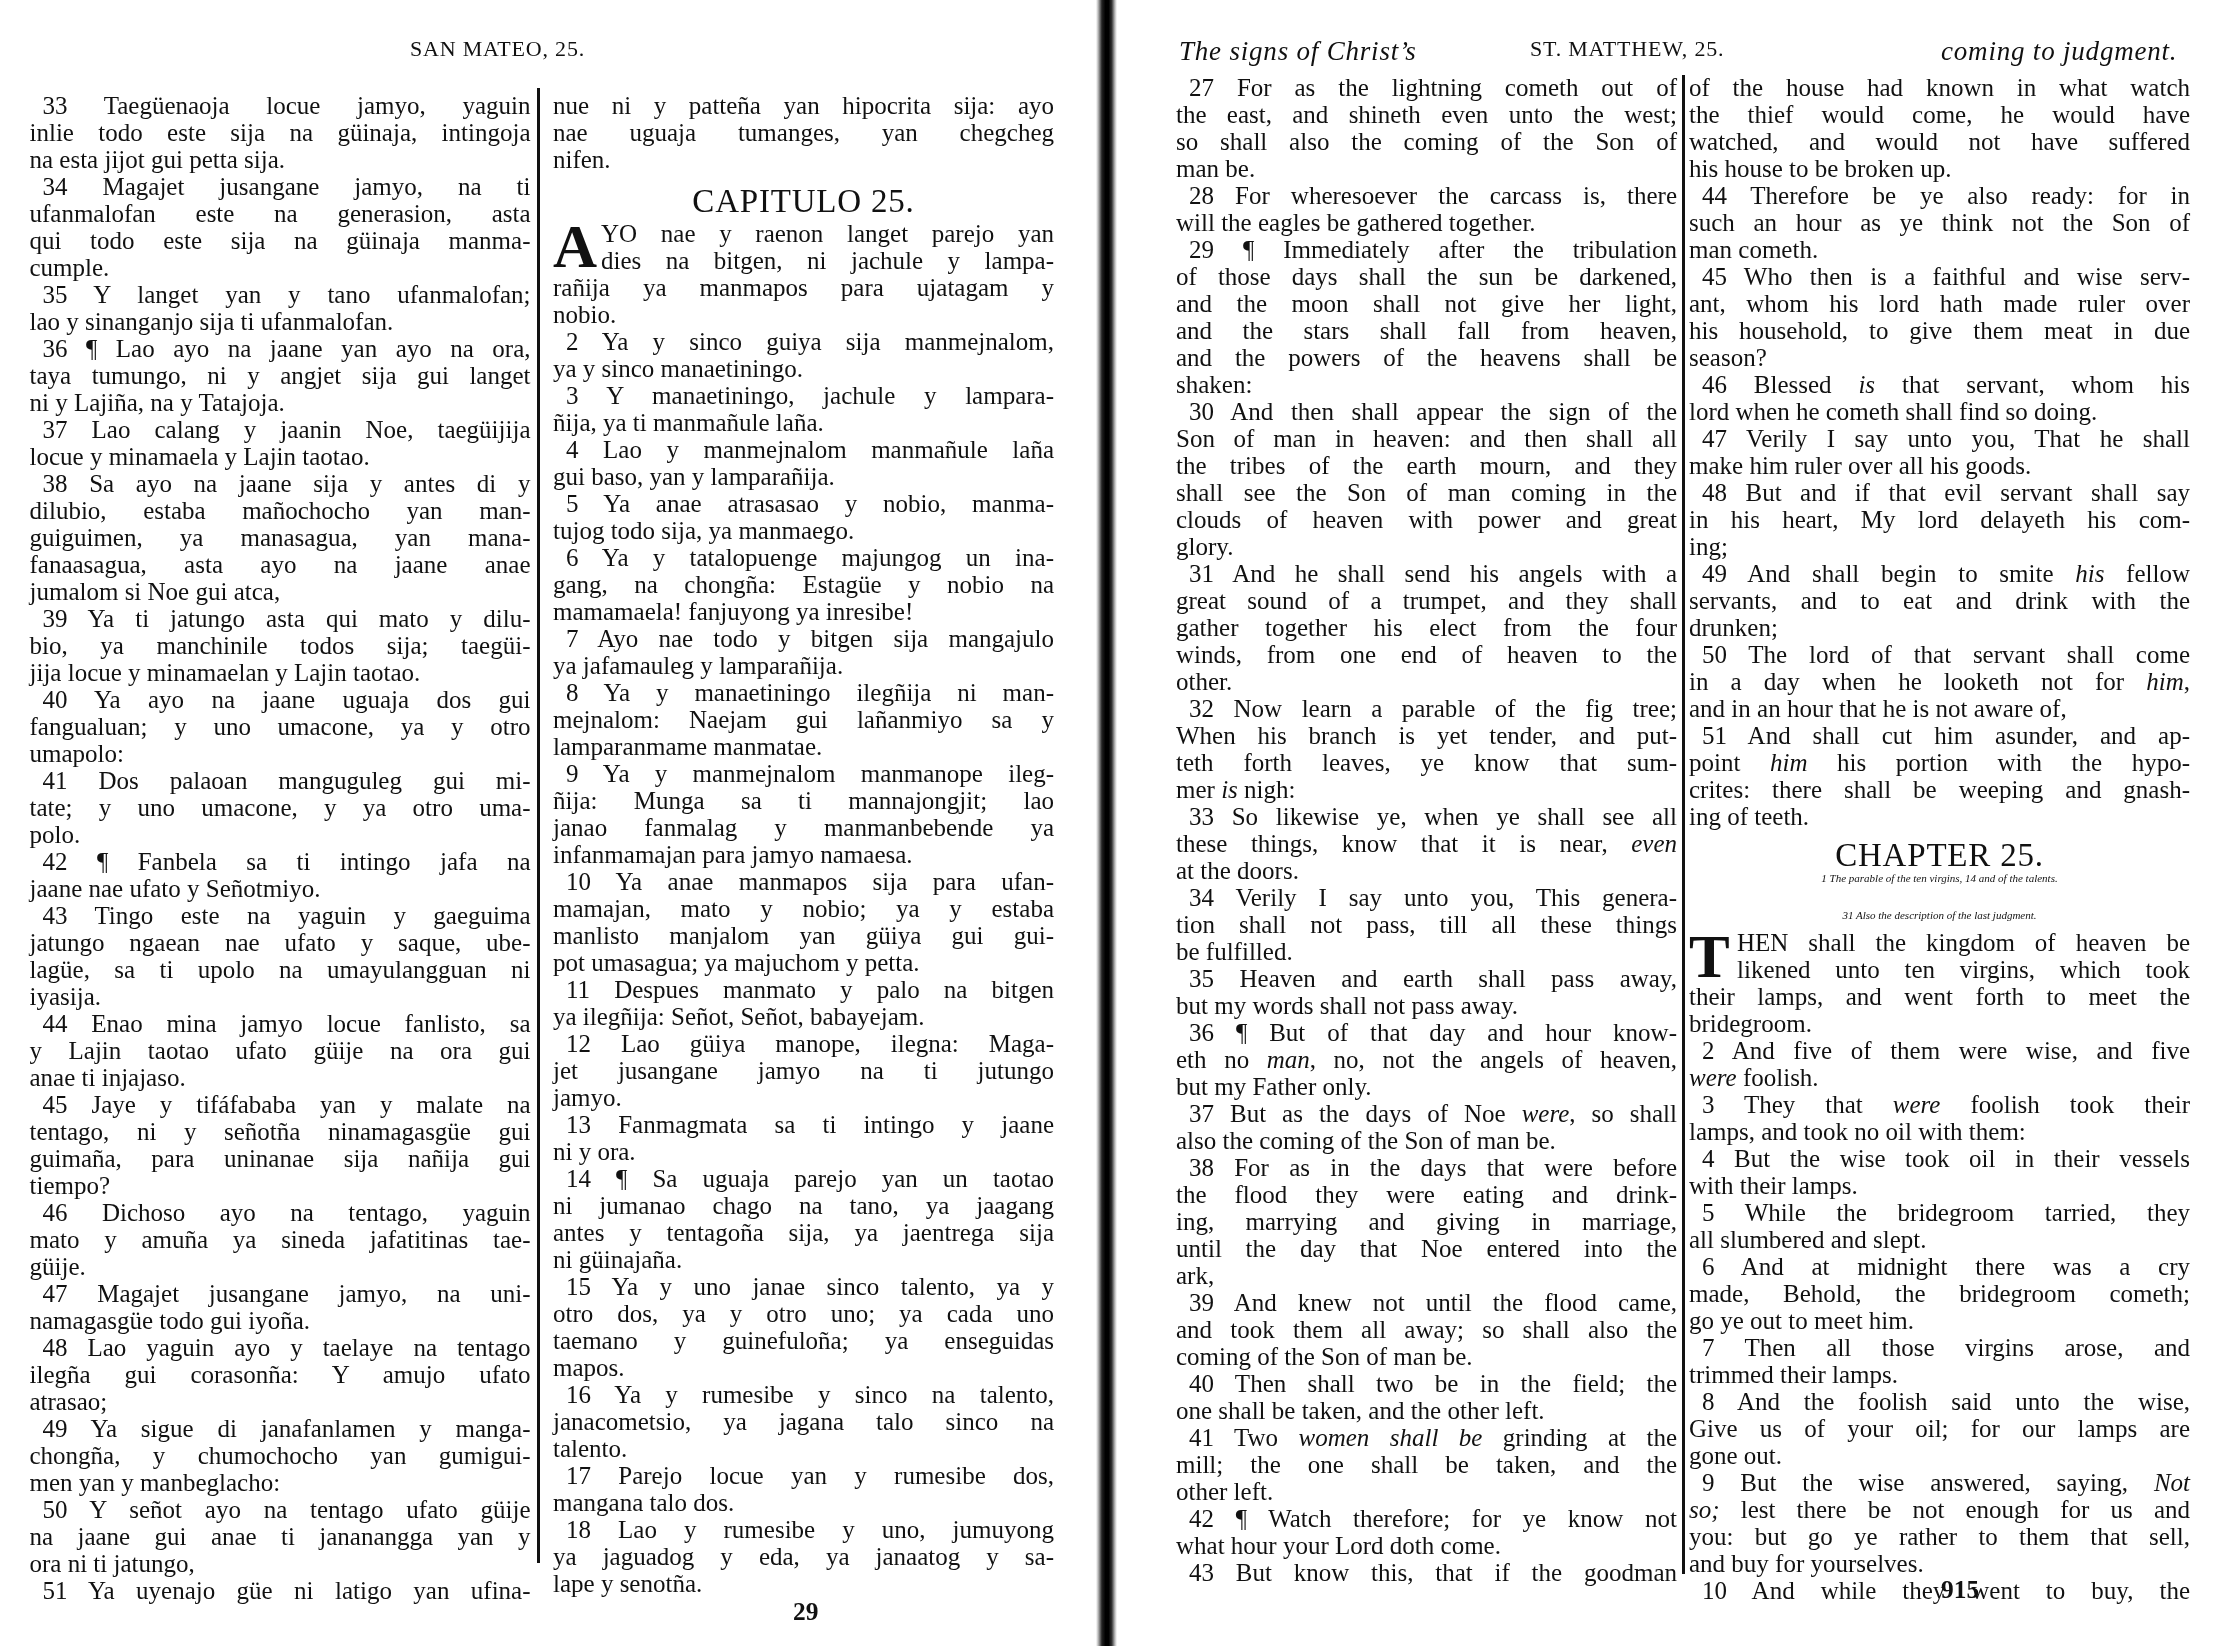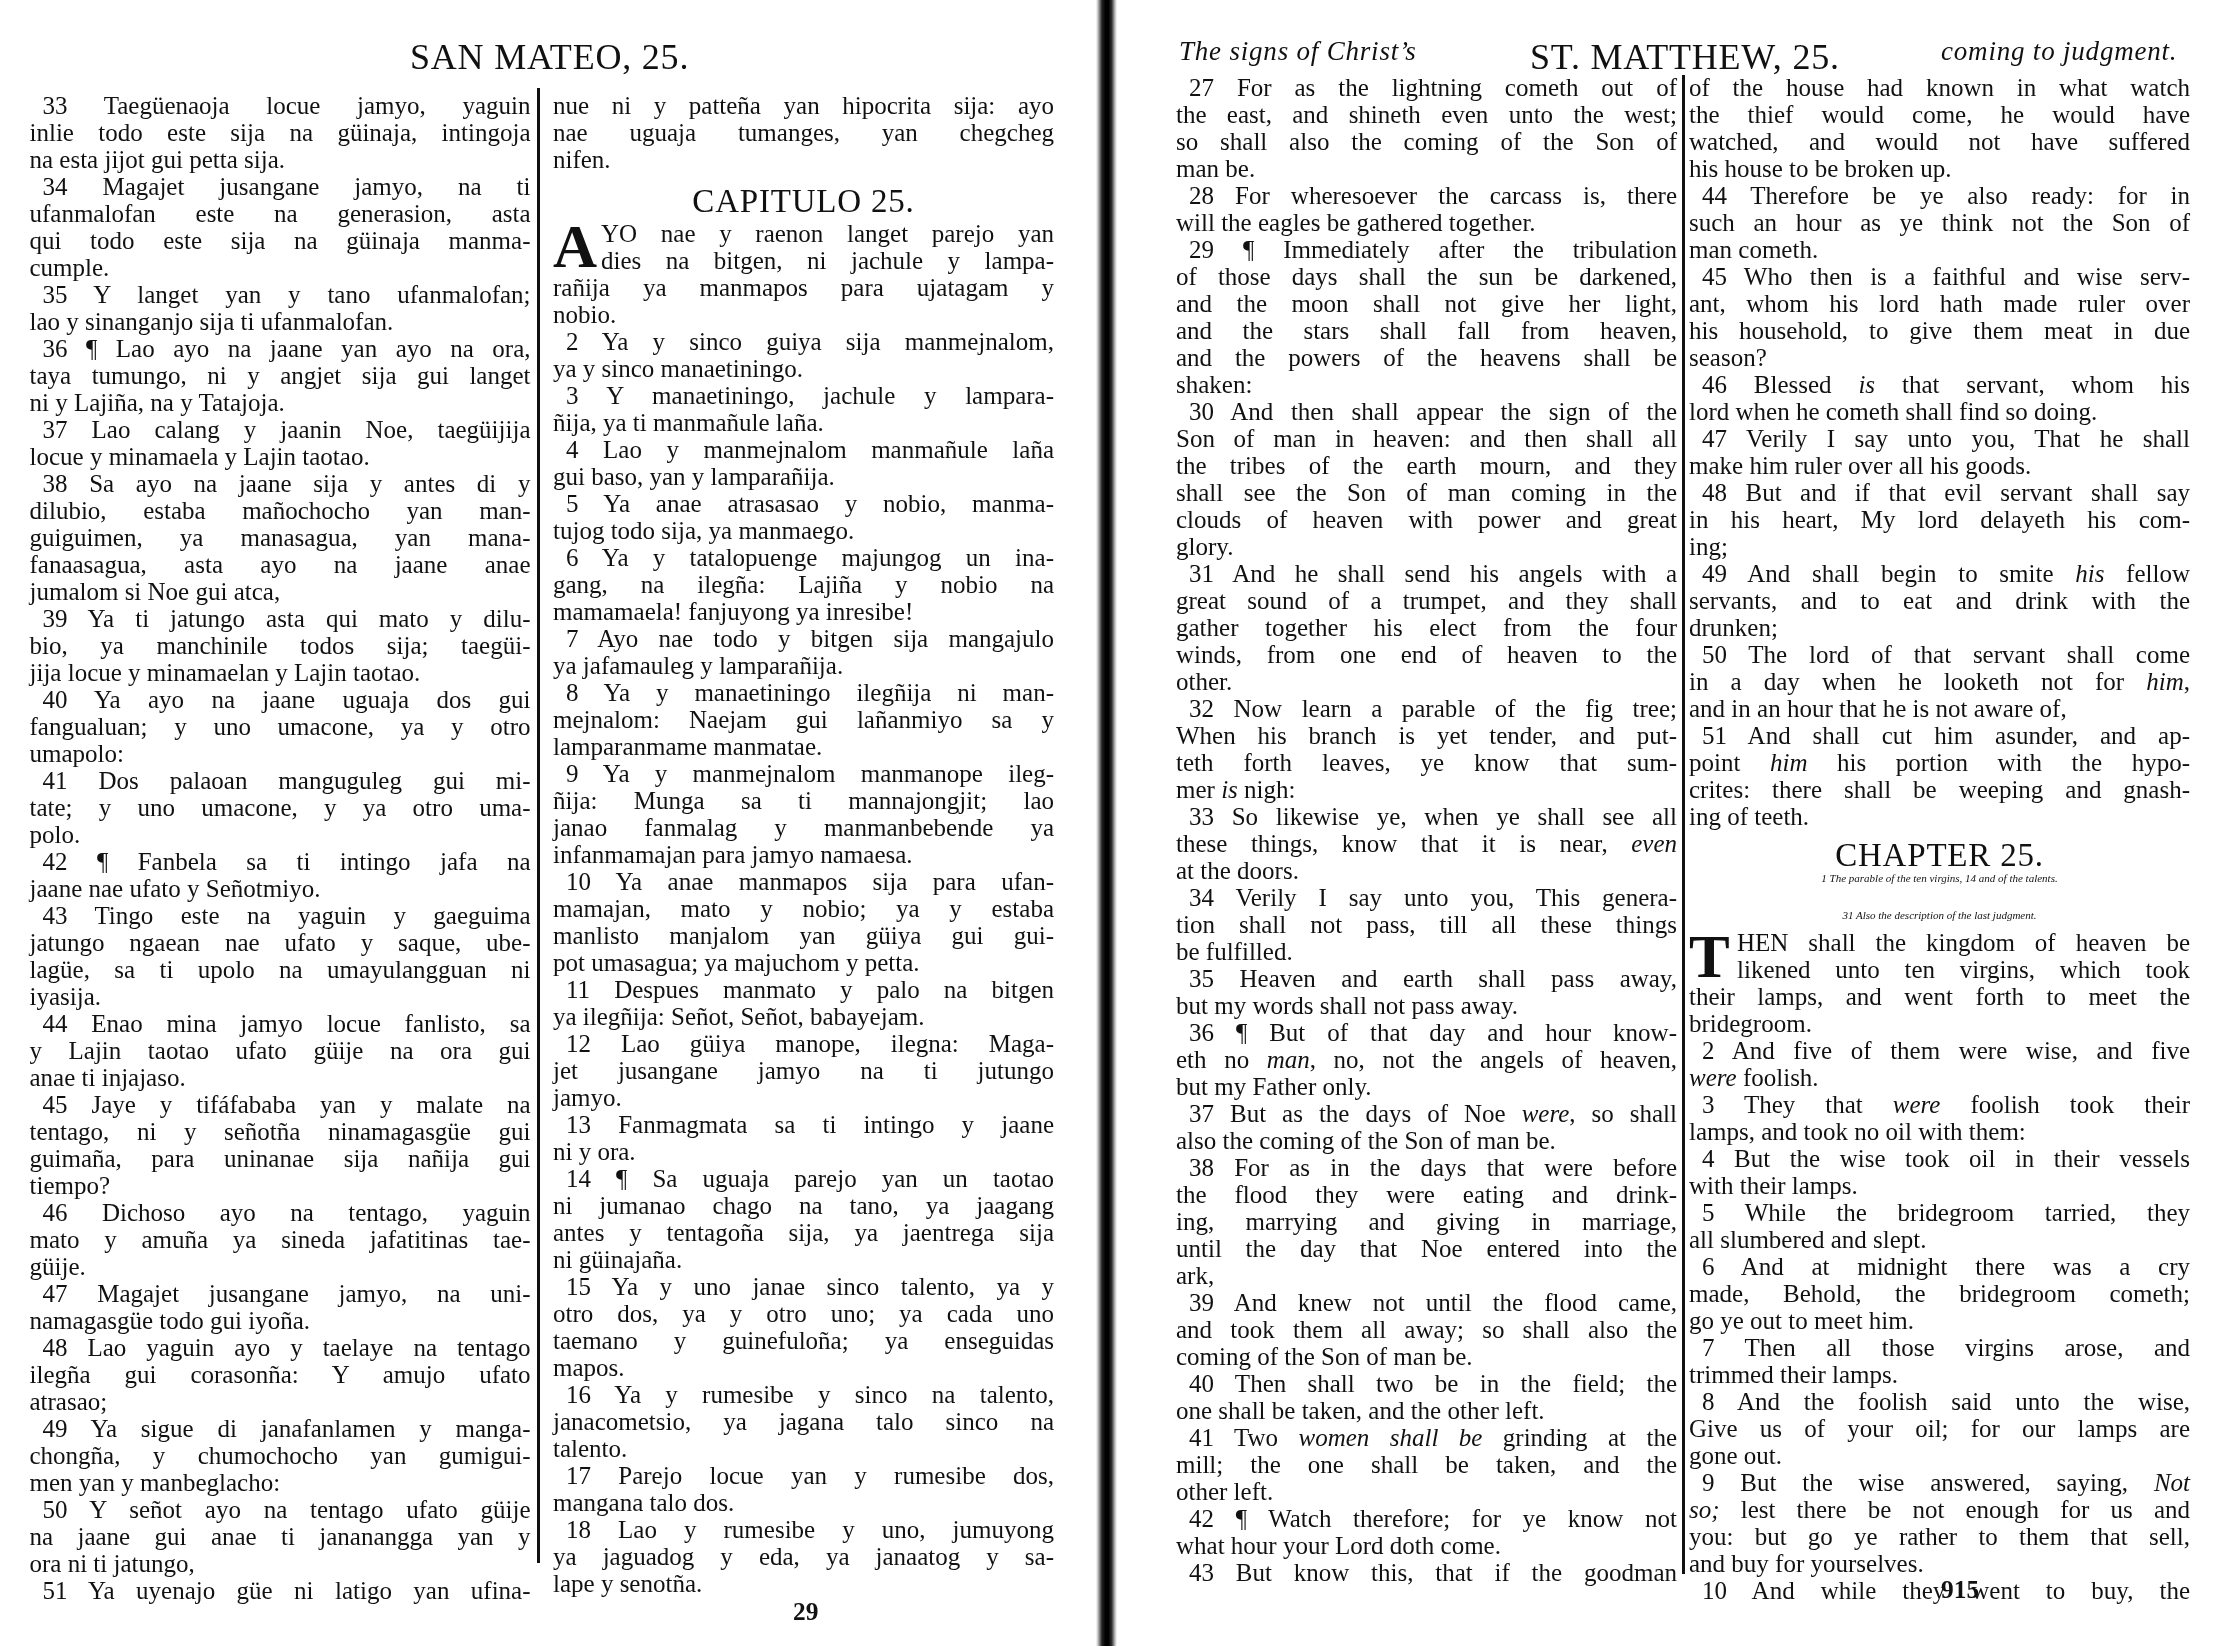--- a/index.html
+++ b/index.html
@@ -3,21 +3,21 @@
 <meta charset="utf-8">
 <style>
   html, body { margin:0; padding:0; background:#ffffff; }
   body { width:2227px; height:1647px; position:relative; overflow:hidden;
          font-family:"Liberation Serif","DejaVu Serif",serif; color:#111; }
   .page { position:absolute; top:0; height:1647px; }
   .page.left { left:0; width:1094px; }
   .page.right { left:1122px; width:1105px; }
   .gutter { position:absolute; left:1096px; top:0; width:21px; height:1647px;
             background:linear-gradient(90deg,#fff 0,#bbb 10%,#222 28%,#000 45%,#000 60%,#333 75%,#bbb 90%,#fff 100%); }
-  .running-head { position:absolute; top:36px; font-size:36px; letter-spacing:0.8px; white-space:nowrap; }
+  .running-head { position:absolute; top:36px; font-size:22px; letter-spacing:0.8px; white-space:nowrap; }
   .running-head.italic { font-style:italic; font-size:27px; }
   .col { position:absolute; top:80px; width:501px; font-size:25px; line-height:27px; }
   .col-rule { position:absolute; top:85px; width:2.5px; background:#111; }
   .line { display:block; text-align:justify; text-align-last:justify; white-space:nowrap; height:27px; overflow:visible; }
   .line.last { text-align-last:left; }
   .line.indent { padding-left:13px; }
   .heading { display:block; text-align:center; font-size:33px; margin:14.7px 0 4.9px 0; letter-spacing:0.8px; }
   .summary { display:block; font-style:italic; font-size:11px; line-height:17px; text-align:center; }
   .dropcap-wrap { position:relative; }
   .dropcap { position:absolute; left:0; top:1.6px; font-size:61px; line-height:52px; font-weight:bold; }
@@ -106,21 +106,21 @@
         <span class="line last">nobio.</span>
         <span class="line indent">2 Ya y sinco guiya sija manmejnalom,</span>
         <span class="line last">ya y sinco manaetiningo.</span>
         <span class="line indent">3 Y manaetiningo, jachule y lampara-</span>
         <span class="line last">ñija, ya ti manmañule laña.</span>
         <span class="line indent">4 Lao y manmejnalom manmañule laña</span>
         <span class="line last">gui baso, yan y lamparañija.</span>
         <span class="line indent">5 Ya anae atrasasao y nobio, manma-</span>
         <span class="line last">tujog todo sija, ya manmaego.</span>
         <span class="line indent">6 Ya y tatalopuenge majungog un ina-</span>
-        <span class="line">gang, na ilegña: Lajiña y nobio na</span>
+        <span class="line">gang, na chongña: Estagüe y nobio na</span>
         <span class="line last">mamamaela! fanjuyong ya inresibe!</span>
         <span class="line indent">7 Ayo nae todo y bitgen sija mangajulo</span>
         <span class="line last">ya jafamauleg y lamparañija.</span>
         <span class="line indent">8 Ya y manaetiningo ilegñija ni man-</span>
         <span class="line">mejnalom: Naejam gui lañanmiyo sa y</span>
         <span class="line last">lamparanmame manmatae.</span>
         <span class="line indent">9 Ya y manmejnalom manmanope ileg-</span>
         <span class="line">ñija: Munga sa ti mannajongjit; lao</span>
         <span class="line">janao fanmalag y manmanbebende ya</span>
         <span class="line last">infanmamajan para jamyo namaesa.</span>

